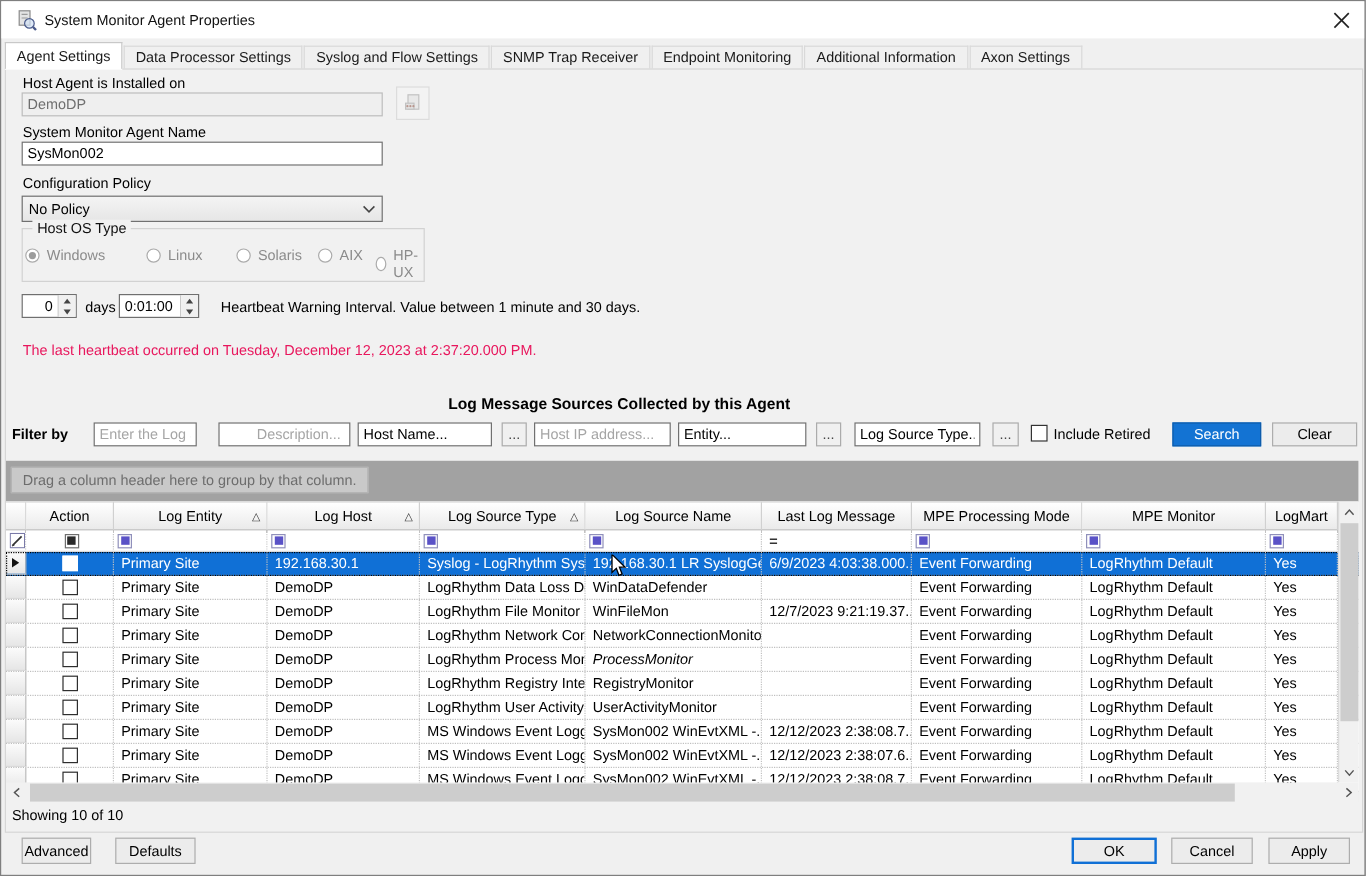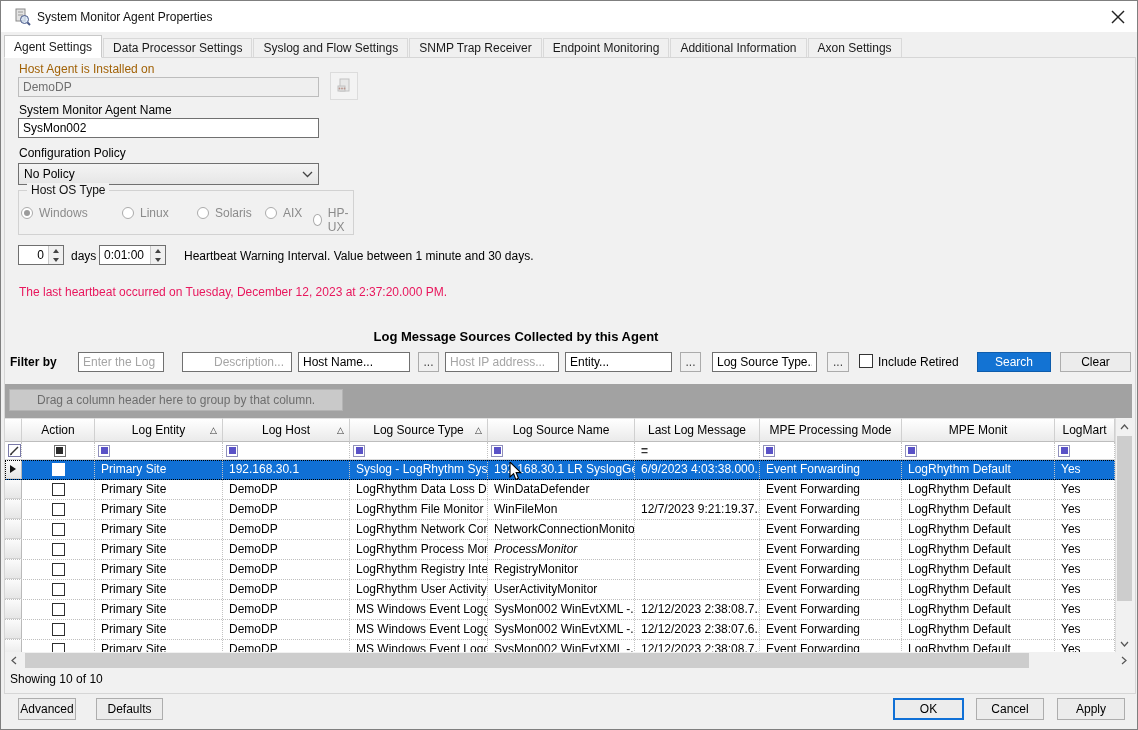--- a/index.html
+++ b/index.html
@@ -14,21 +14,21 @@
   .close-x{position:absolute;right:10px;top:7px;width:18px;height:18px;cursor:pointer;}
   
   .tabbar{position:absolute;left:3px;top:35px;height:22px;display:flex;align-items:flex-end;}
   .tab{height:20px;line-height:19px;padding:0 9px;background:#f0f0f0;border:1px solid #d9d9d9;
     border-bottom:none;margin-right:1px;white-space:nowrap;color:#1a1a1a;}
   .tab.active{height:23px;line-height:22px;background:#fff;border:1px solid #c8c8c8;border-bottom:1px solid #fff;
     position:relative;z-index:5;}
   
   .page{position:absolute;left:3px;top:56px;width:1132px;height:637px;background:#f1f1f1;border:1px solid #d6d6d6;}
   .lbl{position:absolute;white-space:nowrap;z-index:2;}
-  .lbl.dis{color:#a16207;}
+  .lbl.dis{color:#000000;}
   .tbox{position:absolute;height:20px;border:1px solid #707070;background:#fff;color:#000;
     font-family:"Liberation Sans",sans-serif;font-size:12px;padding:0 4px;z-index:2;}
   .tbox.dis{background:#efefef;border-color:#bdbdbd;color:#6f6f6f;}
   .tbox::placeholder{color:#a5a5a5;opacity:1;}
   .iconbtn{position:absolute;left:329px;top:71px;width:28px;height:28px;background:#f3f3f3;
     border:1px solid #dcdcdc;z-index:2;display:flex;align-items:center;justify-content:center;}
   .combo{position:absolute;left:17px;top:162px;width:301px;height:22px;border:1px solid #707070;
     background:linear-gradient(#f4f4f4,#e6e6e6);display:flex;align-items:center;padding:0 5px;z-index:2;cursor:pointer;}
   .combo .chev{margin-left:auto;}
   .osbox{position:absolute;left:17px;top:189px;width:336px;height:45px;border:1px solid #d2d2d2;z-index:2;}
@@ -47,21 +47,21 @@
   
   .fbtn{position:absolute;height:20px;background:#f0f0f0;border:1px solid #ababab;text-align:center;
     line-height:18px;color:#444;z-index:2;cursor:pointer;}
   .chk{position:absolute;width:14px;height:14px;border:1px solid #333;background:#fff;z-index:2;cursor:pointer;}
   .btn{position:absolute;height:22px;background:#ececec;border:1px solid #adadad;text-align:center;
     line-height:20px;z-index:2;cursor:pointer;font-size:12px;}
   .btn.primary{background:#1373d3;border-color:#0e5cab;color:#fff;}
   .btn.default-ok{border:2px solid #1070d6;line-height:18px;background:#ececec;}
   
   .groupbar{position:absolute;left:4px;top:383px;width:1127px;height:34px;background:#a2a2a2;z-index:2;}
-  .grouphint{position:absolute;left:4px;top:5px;background:#c9c9c9;color:#6d6d6d;padding:3px 27px;
+  .grouphint{position:absolute;left:4px;top:5px;background:#c9c9c9;color:#6d6d6d;padding:3px 9px;
     border:1px solid #b4b4b4;white-space:nowrap;}
   .grid{position:absolute;left:4px;top:417px;width:1127px;z-index:2;background:#fff;}
   .grow{display:flex;}
   .hc{background:linear-gradient(#ffffff,#eaeaea);border-right:1px solid #d0d0d0;border-top:1px solid #e2e2e2;
     border-bottom:1px solid #bdbdbd;height:24px;display:flex;align-items:center;justify-content:center;
     position:relative;font-size:12px;cursor:pointer;overflow:hidden;white-space:nowrap;}
   .sortmark{position:absolute;right:5px;top:6px;font-size:9px;color:#333;}
   .fc{background:#fff;border-right:1px dotted #c2c2c2;border-bottom:1px solid #dadada;height:18px;
     display:flex;align-items:center;padding-left:3px;overflow:hidden;cursor:pointer;}
   .dc{border-right:1px dotted #c2c2c2;height:19px;line-height:18px;padding-left:6px;overflow:hidden;
@@ -242,21 +242,21 @@
         <div class="hc" style="width: 147px; justify-content: center;">
           <span>Log Source Name</span>
         </div>
         <div class="hc" style="width: 125px;">
           <span>Last Log Message</span>
         </div>
         <div class="hc" style="width: 142px;">
           <span>MPE Processing Mode</span>
         </div>
         <div class="hc" style="width: 153px;">
-          <span>MPE Monit</span>
+          <span>MPE Monitor</span>
         </div>
         <div class="hc" style="width: 60px;">
           <span>LogMart</span>
         </div>
       </div>
       <div class="grow">
         <div class="fc" style="width: 17px;">
           <svg width="13" height="13" viewBox="0 0 13 13">
             <rect x="0.5" y="0.5" width="12" height="12" fill="#fff" stroke="#7a7aa8"></rect>
             <line x1="2.5" y1="10.5" x2="10" y2="3" stroke="#333" stroke-width="1.4"></line>

